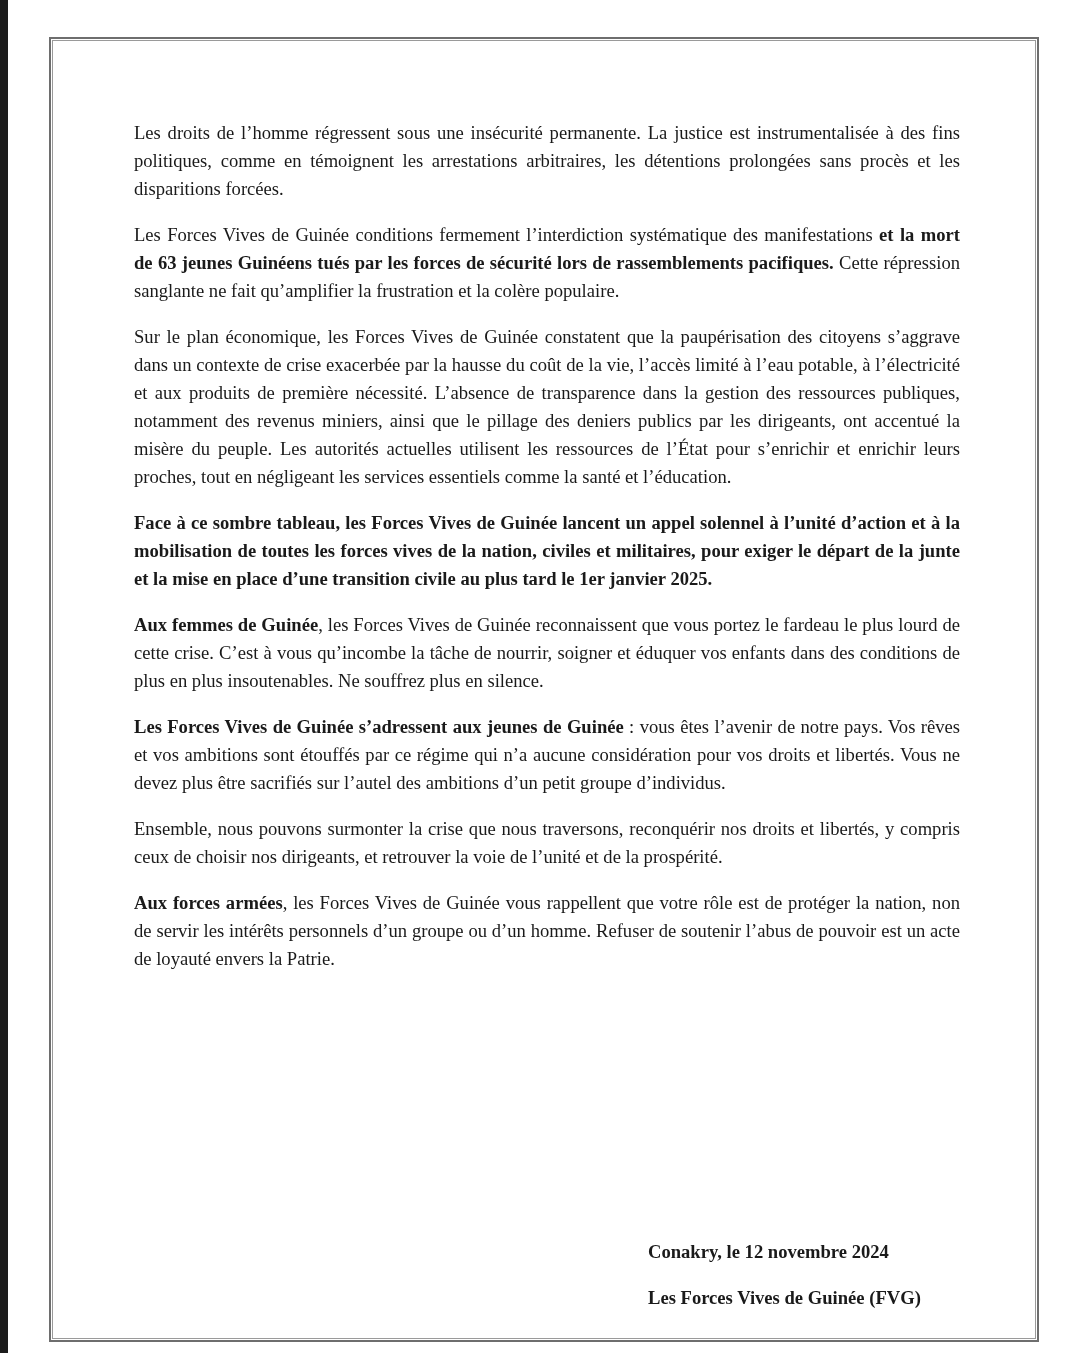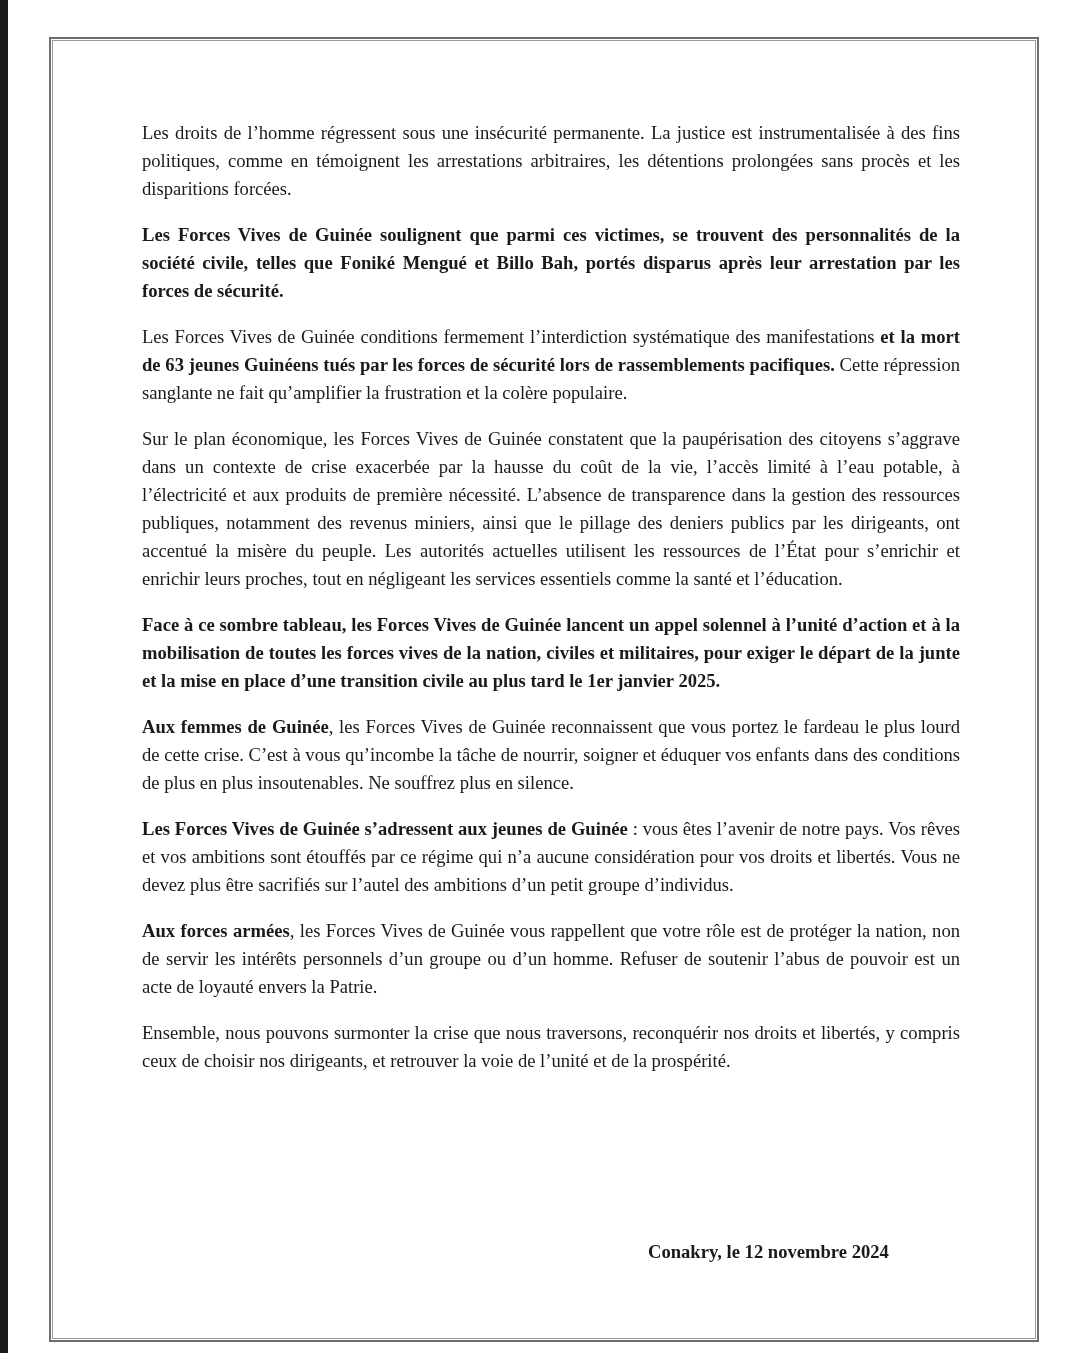--- a/index.html
+++ b/index.html
@@ -16,59 +16,57 @@
   .frame {
     position: absolute; left: 49px; top: 37px; width: 990px; height: 1305px;
     border: 2px solid #6e6e6e;
     box-shadow: inset 0 0 0 1px #ffffff, inset 0 0 0 2px #9a9a9a;
     box-sizing: border-box;
   }
   .content {
     position: absolute; left: 134px; top: 119px; width: 826px;
     font-size: 18.6px; line-height: 28px;
   }
-  .content p { margin: 0 0 18px 8px; text-align: justify; }
+  .content p { margin: 0 0 18px 0; text-align: justify; }
   .content b { font-weight: bold; }
   .signature {
     position: absolute; left: 648px; top: 1238px;
     font-size: 18.6px; font-weight: bold; line-height: 28px;
   }
   .signature div { margin-bottom: 18px; white-space: nowrap; }
 </style>
 </head>
 <body>
 
 <div class="left-strip"></div>
 <div class="frame"></div>
 
 <div class="content">
   <p>
     <span>Les droits de l’homme régressent sous une insécurité permanente. La justice est instrumentalisée à des fins politiques, comme en témoignent les arrestations arbitraires, les détentions prolongées sans procès et les disparitions forcées.</span>
   </p>
   <p>
-    <b>Les Forces Vives de Guinée soulignent que parmi ces victimes, se trouvent des personnalités de la société civile, telles que Foniké Mengué et Billo Bah, portés disparus après leur arrestation par les forces de sécurité.</b>
-  </p>
-  <p>
     <span>Les Forces Vives de Guinée conditions fermement l’interdiction systématique des manifestations </span><b>et la mort de 63 jeunes Guinéens tués par les forces de sécurité lors de rassemblements pacifiques.</b><span> Cette répression sanglante ne fait qu’amplifier la frustration et la colère populaire.</span>
   </p>
   <p>
     <span>Sur le plan économique, les Forces Vives de Guinée constatent que la paupérisation des citoyens s’aggrave dans un contexte de crise exacerbée par la hausse du coût de la vie, l’accès limité à l’eau potable, à l’électricité et aux produits de première nécessité. L’absence de transparence dans la gestion des ressources publiques, notamment des revenus miniers, ainsi que le pillage des deniers publics par les dirigeants, ont accentué la misère du peuple. Les autorités actuelles utilisent les ressources de l’État pour s’enrichir et enrichir leurs proches, tout en négligeant les services essentiels comme la santé et l’éducation.</span>
   </p>
   <p>
     <b>Face à ce sombre tableau, les Forces Vives de Guinée lancent un appel solennel à l’unité d’action et à la mobilisation de toutes les forces vives de la nation, civiles et militaires, pour exiger le départ de la junte et la mise en place d’une transition civile au plus tard le 1er janvier 2025.</b>
   </p>
   <p>
     <b>Aux femmes de Guinée</b><span>, les Forces Vives de Guinée reconnaissent que vous portez le fardeau le plus lourd de cette crise. C’est à vous qu’incombe la tâche de nourrir, soigner et éduquer vos enfants dans des conditions de plus en plus insoutenables. Ne souffrez plus en silence.</span>
   </p>
   <p>
     <b>Les Forces Vives de Guinée s’adressent aux jeunes de Guinée</b><span> : vous êtes l’avenir de notre pays. Vos rêves et vos ambitions sont étouffés par ce régime qui n’a aucune considération pour vos droits et libertés. Vous ne devez plus être sacrifiés sur l’autel des ambitions d’un petit groupe d’individus.</span>
   </p>
   <p>
-    <b>Aux forces armées</b><span>, les Forces Vives de Guinée vous rappellent que votre rôle est de protéger la nation, non de servir les intérêts personnels d’un groupe ou d’un homme. Refuser de soutenir l’abus de pouvoir est un acte de loyauté envers la Patrie.</span>
+    <span>Ensemble, nous pouvons surmonter la crise que nous traversons, reconquérir nos droits et libertés, y compris ceux de choisir nos dirigeants, et retrouver la voie de l’unité et de la prospérité.</span>
   </p>
   <p>
-    <span>Ensemble, nous pouvons surmonter la crise que nous traversons, reconquérir nos droits et libertés, y compris ceux de choisir nos dirigeants, et retrouver la voie de l’unité et de la prospérité.</span>
+    <b>Aux forces armées</b><span>, les Forces Vives de Guinée vous rappellent que votre rôle est de protéger la nation, non de servir les intérêts personnels d’un groupe ou d’un homme. Refuser de soutenir l’abus de pouvoir est un acte de loyauté envers la Patrie.</span>
   </p>
 </div>
 
 <div class="signature">
   <div>Conakry, le 12 novembre 2024</div>
+  <div>Les Forces Vives de Guinée (FVG)</div>
 </div>
 
 </body></html>

